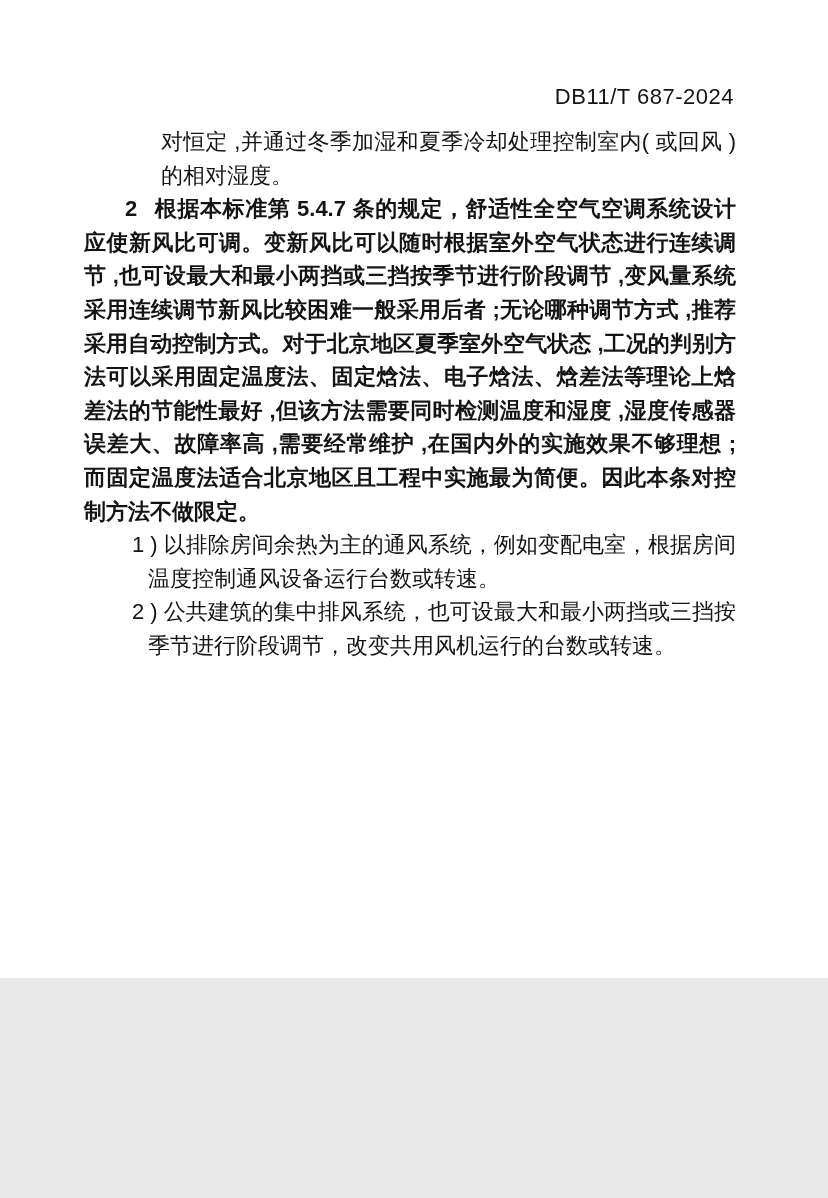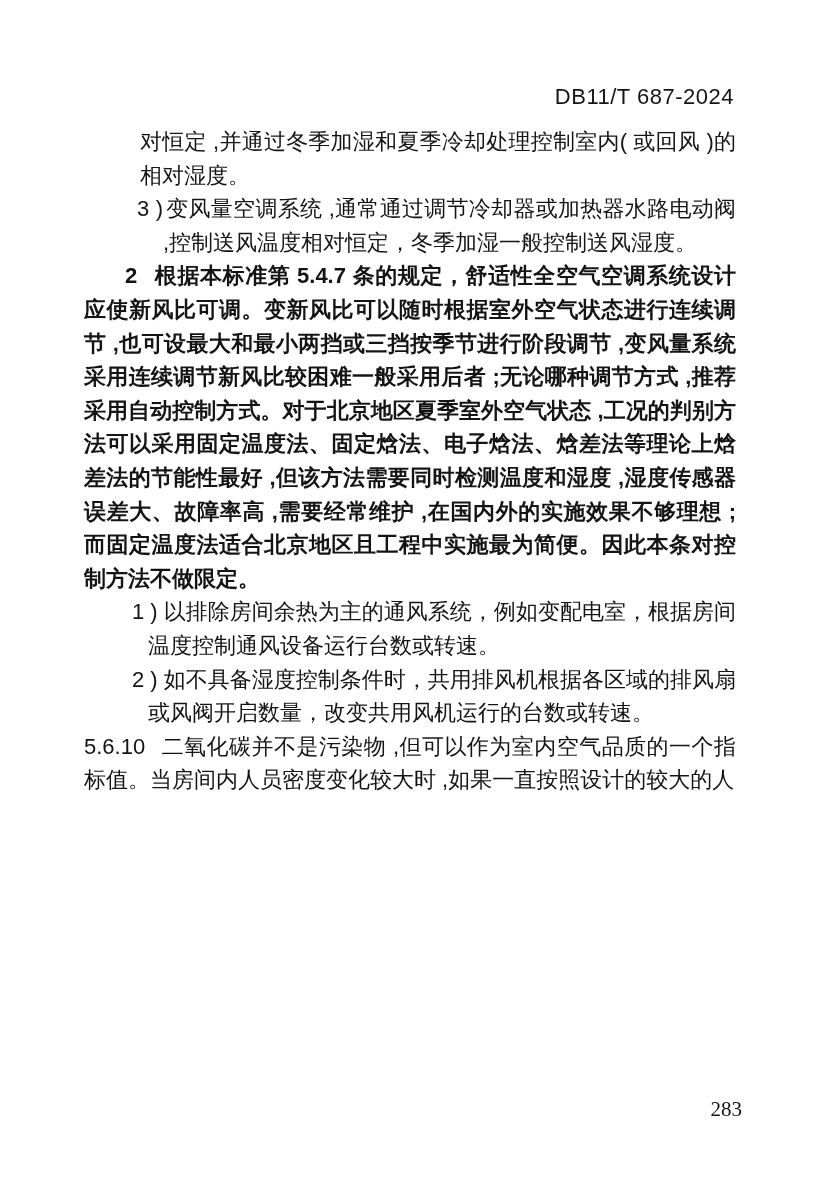--- a/index.html
+++ b/index.html
@@ -3,21 +3,21 @@
 <meta charset="utf-8">
 <style>
   html, body {
     margin: 0;
     padding: 0;
     background: #e8e8e8;
   }
   .page {
     position: relative;
     width: 828px;
-    height: 1198px;
+    height: 978px;
     margin: 0 auto;
     background: #ffffff;
     color: #141414;
     font-family: "Liberation Sans", "DejaVu Sans", sans-serif;
     overflow: hidden;
   }
   .doc-header {
     position: absolute;
     top: 84px;
     left: 84px;
@@ -35,21 +35,21 @@
   }
   .para {
     margin: 0;
     font-size: 22px;
     line-height: 33.6px;
     text-align: justify;
     word-break: break-all;
   }
   
   .p-cont {
-    margin-left: 56px;
+    margin-left: 77px;
   }
   
   .p-num {
     margin-left: 79px;
     text-indent: -26px;
   }
   .p-num .marker { margin-right: 3px; }
   
   .p-num2 {
     margin-left: 64px;
@@ -75,21 +75,19 @@
   }
 </style>
 </head>
 <body>
 
 <div class="page">
   <div class="doc-header">DB11/T 687-2024</div>
 
   <div class="content">
       <p class="para p-cont"><span>对恒定 ,并通过冬季加湿和夏季冷却处理控制室内( 或回风 )的相对湿度。</span></p>
-      <p class="para p-num"><span class="marker">3 )</span><span>变风量空调系统 ,通常通过调节冷却器或加热器水路电动阀 ,控制送风温度相对恒定，冬季加湿一般控制送风湿度。</span></p>
       <p class="para p-indent"><span class="marker">2</span><span>根据本标准第 5.4.7 条的规定，舒适性全空气空调系统设计应使新风比可调。变新风比可以随时根据室外空气状态进行连续调节 ,也可设最大和最小两挡或三挡按季节进行阶段调节 ,变风量系统采用连续调节新风比较困难一般采用后者 ;无论哪种调节方式 ,推荐采用自动控制方式。对于北京地区夏季室外空气状态 ,工况的判别方法可以采用固定温度法、固定焓法、电子焓法、焓差法等理论上焓差法的节能性最好 ,但该方法需要同时检测温度和湿度 ,湿度传感器误差大、故障率高 ,需要经常维护 ,在国内外的实施效果不够理想 ;而固定温度法适合北京地区且工程中实施最为简便。因此本条对控制方法不做限定。</span></p>
       <p class="para p-num2"><span class="marker">1 )</span><span>以排除房间余热为主的通风系统，例如变配电室，根据房间温度控制通风设备运行台数或转速。</span></p>
-      <p class="para p-num2"><span class="marker">2 )</span><span>如不具备湿度控制条件时，共用排风机根据各区域的排风扇或风阀开启数量，改变共用风机运行的台数或转速。</span></p>
-      <p class="para p-section"><span class="marker">5.6.10</span><span>二氧化碳并不是污染物 ,但可以作为室内空气品质的一个指标值。当房间内人员密度变化较大时 ,如果一直按照设计的较大的人</span></p>
+      <p class="para p-num2"><span class="marker">2 )</span><span>公共建筑的集中排风系统，也可设最大和最小两挡或三挡按季节进行阶段调节，改变共用风机运行的台数或转速。</span></p>
     </div>
 
   <div class="page-number">283</div>
 </div>
 
 </body></html>

